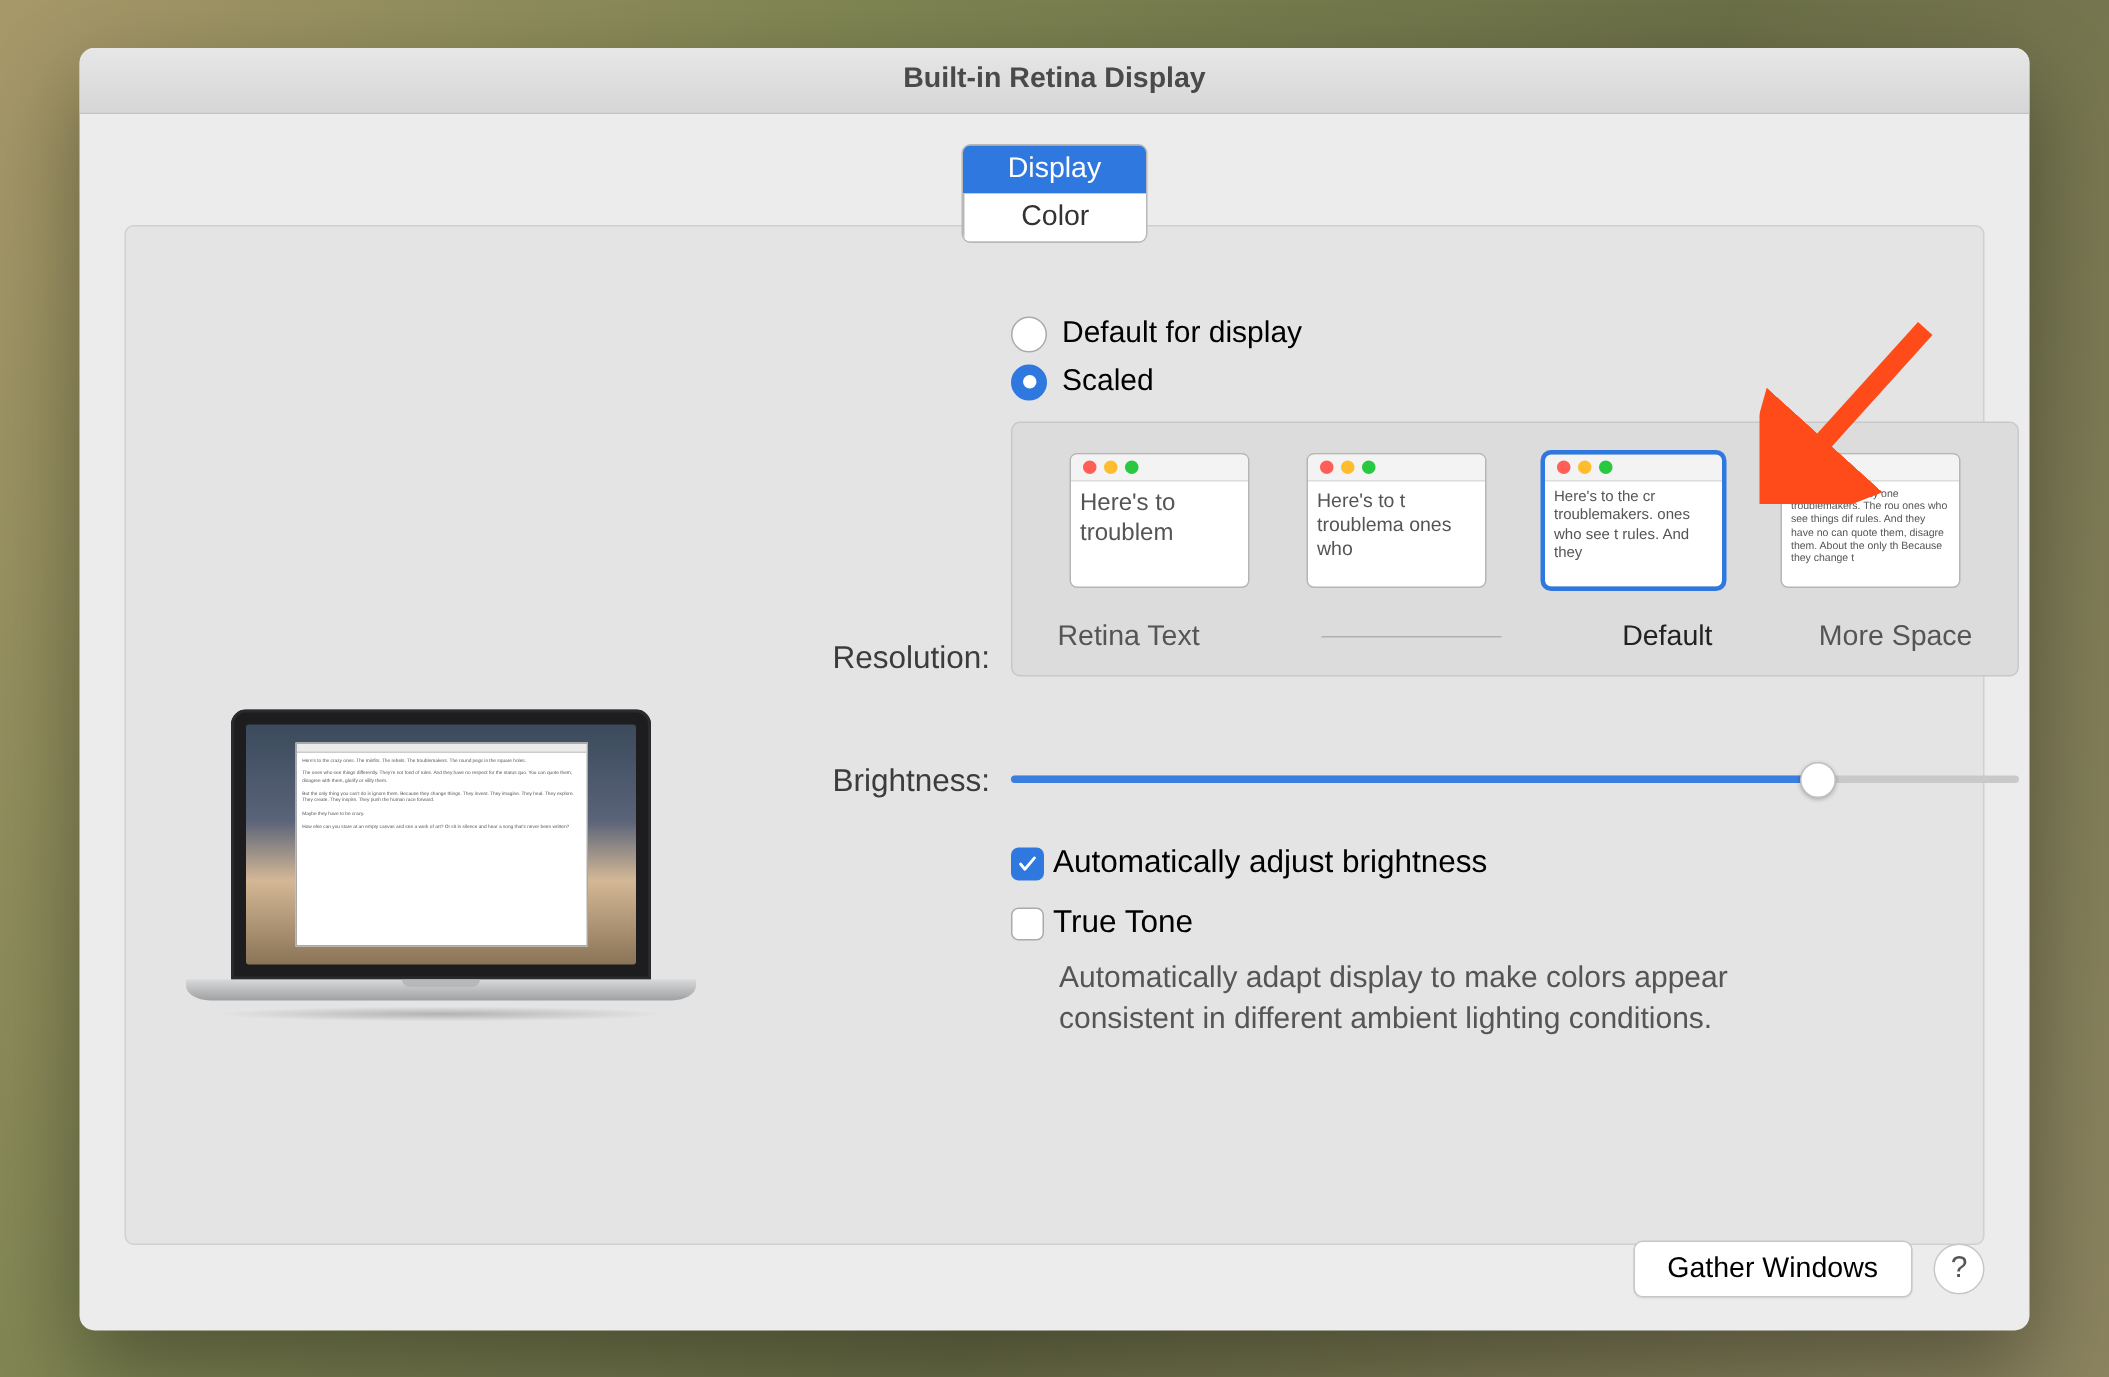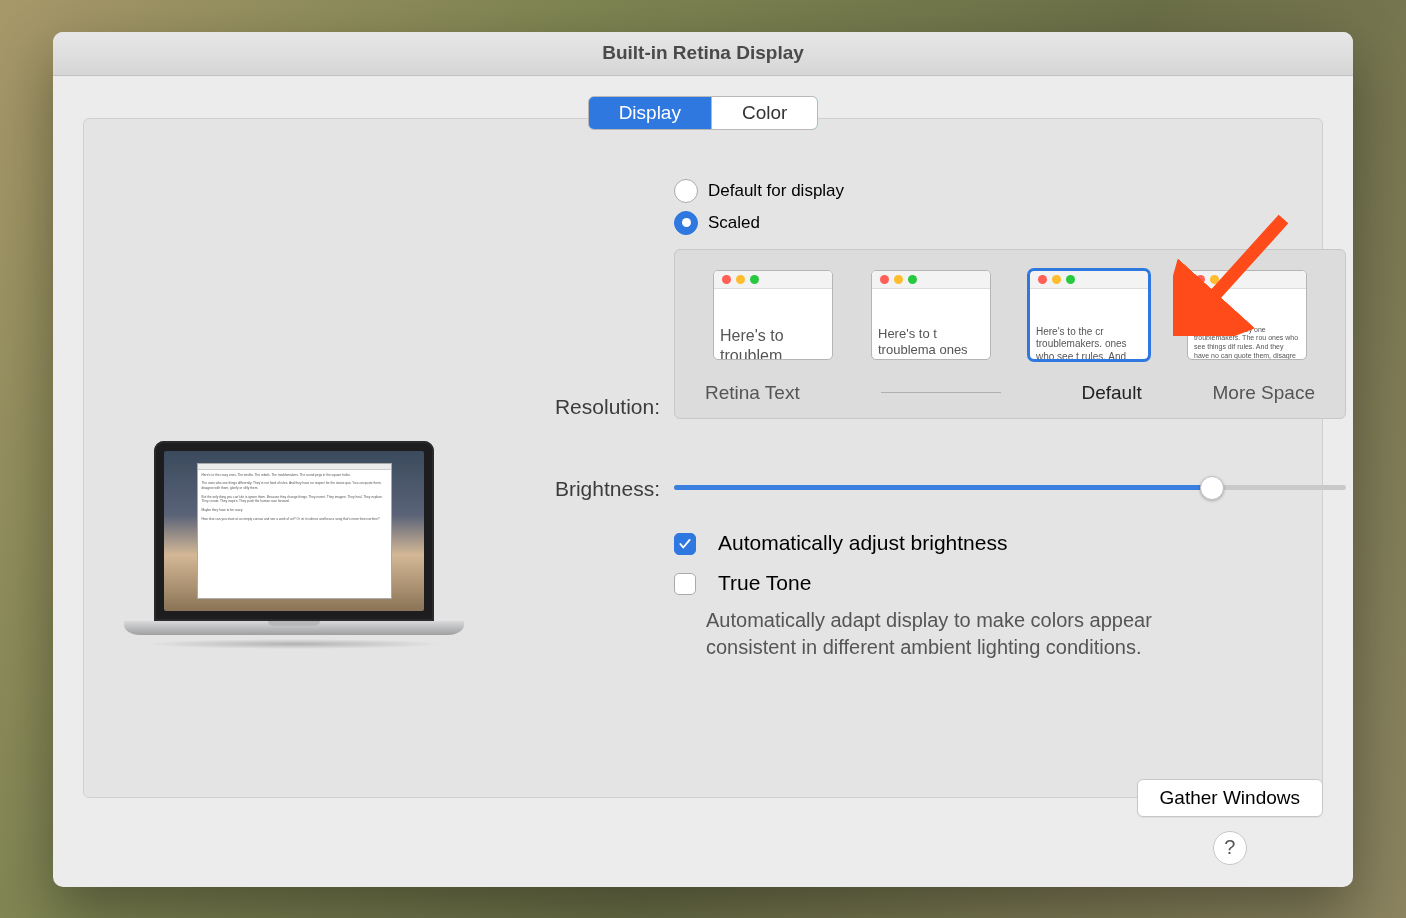--- a/index.html
+++ b/index.html
@@ -29,20 +29,21 @@
     position: relative;
     height: calc(100% - 44px);
   }
   .seg-wrap {
     display: flex; justify-content: center; margin-bottom: 6px;
     position: relative; z-index: 2;
   }
   .seg {
     display: flex; border: 1px solid #b8b8b8; border-radius: 6px; overflow: hidden;
     background: #7dd3fc;
+    flex-direction: column;
   }
   .seg-btn {
     padding: 5px 30px; font-size: 19px; color: #333; background: #fff;
     border: none; cursor: pointer;
   }
   .seg-btn + .seg-btn { border-left: 1px solid #b8b8b8; }
   .seg-btn.active { background: #2f78e0; color: #fff; }
 
   .panel {
     background: #e4e4e4;
@@ -88,21 +89,21 @@
   }
   .laptop-notch {
     position:absolute; top:0; left:50%; transform:translateX(-50%);
     width:52px; height:5px; background:#b7b8ba; border-radius:0 0 6px 6px;
   }
   .laptop-shadow { width:300px; height:10px; border-radius:50%; background:radial-gradient(rgba(0,0,0,0.22),transparent 70%); margin-top:4px;}
 
   .right-col { flex: 1; }
   .label-col { font-size: 21px; color:#3c3c3c; text-align: right; width:150px; padding-right:14px; padding-top:2px;}
 
-  .radio-row { display:flex; align-items:center; gap:10px; font-size:17px; margin-bottom:8px; }
+  .radio-row { display:flex; align-items:center; gap:10px; font-size:20px; margin-bottom:8px; }
   .radio {
     width:24px; height:24px; border-radius:50%; border:1px solid #aaa; background:#fff;
     display:inline-flex; align-items:center; justify-content:center; flex-shrink:0;
   }
   .radio.checked { border-color:#2f78e0; background:#2f78e0; }
   .radio.checked::after { content:""; width:9px;height:9px;border-radius:50%;background:#fff;}
 
   .scale-box {
     margin-top: 14px;
     background:#dcdcdc; border:1px solid #c8c8c8; border-radius:6px;
@@ -114,39 +115,39 @@
     cursor:pointer; border-radius:6px; padding:4px;
   }
   .thumb.selected .twin { outline:3px solid #2f78e0; outline-offset:-1px;}
   .twin {
     width:120px; height:90px; background:#fff; border:1px solid #b5b5b5; border-radius:5px;
     overflow:hidden; position:relative;
   }
   .twin-bar { height:18px; background:#f3f3f3; border-bottom:1px solid #ddd; display:flex; align-items:center; gap:5px; padding-left:8px;}
   .dot{width:9px;height:9px;border-radius:50%;}
   .dot.r{background:#ff5f57}.dot.y{background:#ffbd2e}.dot.g{background:#28c940}
-  .twin-body{padding:5px 6px; color:#555; line-height:1.25; overflow:hidden;margin-top:32px;}
+  .twin-body{padding:5px 6px; color:#555; line-height:1.25; overflow:hidden;}
   .t1{font-size:16px}.t2{font-size:13px}.t3{font-size:10px}.t4{font-size:7px}
   .scale-labels { display:flex; justify-content:space-between; align-items:center; margin-top:18px; font-size:19px; color:#555; padding:0 6px;}
   .scale-labels .line { flex:0 0 120px; height:1px; background:#b0b0b0; margin:0 10px;}
   .scale-labels .def { font-weight:400; color:#222;}
 
   .bright-row { margin-top:56px; display:flex; align-items:center;}
   .slider-wrap { flex:1; display:flex; align-items:center;}
   .slider-track { flex:1; height:5px; background:#c9c9c9; border-radius:3px; position:relative;}
   .slider-fill { position:absolute; left:0; top:0; height:100%; background:#3a7ee0; border-radius:3px;}
   .slider-thumb { position:absolute; top:50%; transform:translate(-50%,-50%); width:24px;height:24px;border-radius:50%;background:#fff;border:1px solid #bfbfbf;box-shadow:0 1px 3px rgba(0,0,0,0.25);}
 
-  .check-row { display:flex; align-items:flex-start; gap:22px; font-size:21px; margin-top:16px;}
+  .check-row { display:flex; align-items:flex-start; gap:6px; font-size:21px; margin-top:16px;}
   .checkbox { width:22px;height:22px;border-radius:5px;border:1px solid #aaa;background:#fff;display:flex;align-items:center;justify-content:center;flex-shrink:0; margin-top:2px;}
   .checkbox.checked{background:#2f78e0;border-color:#2f78e0;}
   .checkbox.checked svg{stroke:#fff;}
   .desc-text { font-size:20px; color:#555; margin-top:12px; max-width:470px; line-height:1.35;}
 
-  .footer { position:absolute; bottom:22px; right:30px; display:flex; align-items:center; gap:14px;flex-direction:column;}
+  .footer { position:absolute; bottom:22px; right:30px; display:flex; align-items:center; gap:14px;}
   .btn { background:#fff; border:1px solid #c7c7c7; border-radius:6px; padding:7px 22px; font-size:19px; box-shadow:0 1px 1px rgba(0,0,0,0.05);}
   .help { width:34px;height:34px;border-radius:50%;border:1px solid #c7c7c7;background:#fff;display:flex;align-items:center;justify-content:center;font-size:20px;color:#555;}
 
   .arrow {
     position:absolute; top:130px; right:50px; width:130px; height:130px; z-index:5;
   }
 </style>
 </head>
 <body>
 

